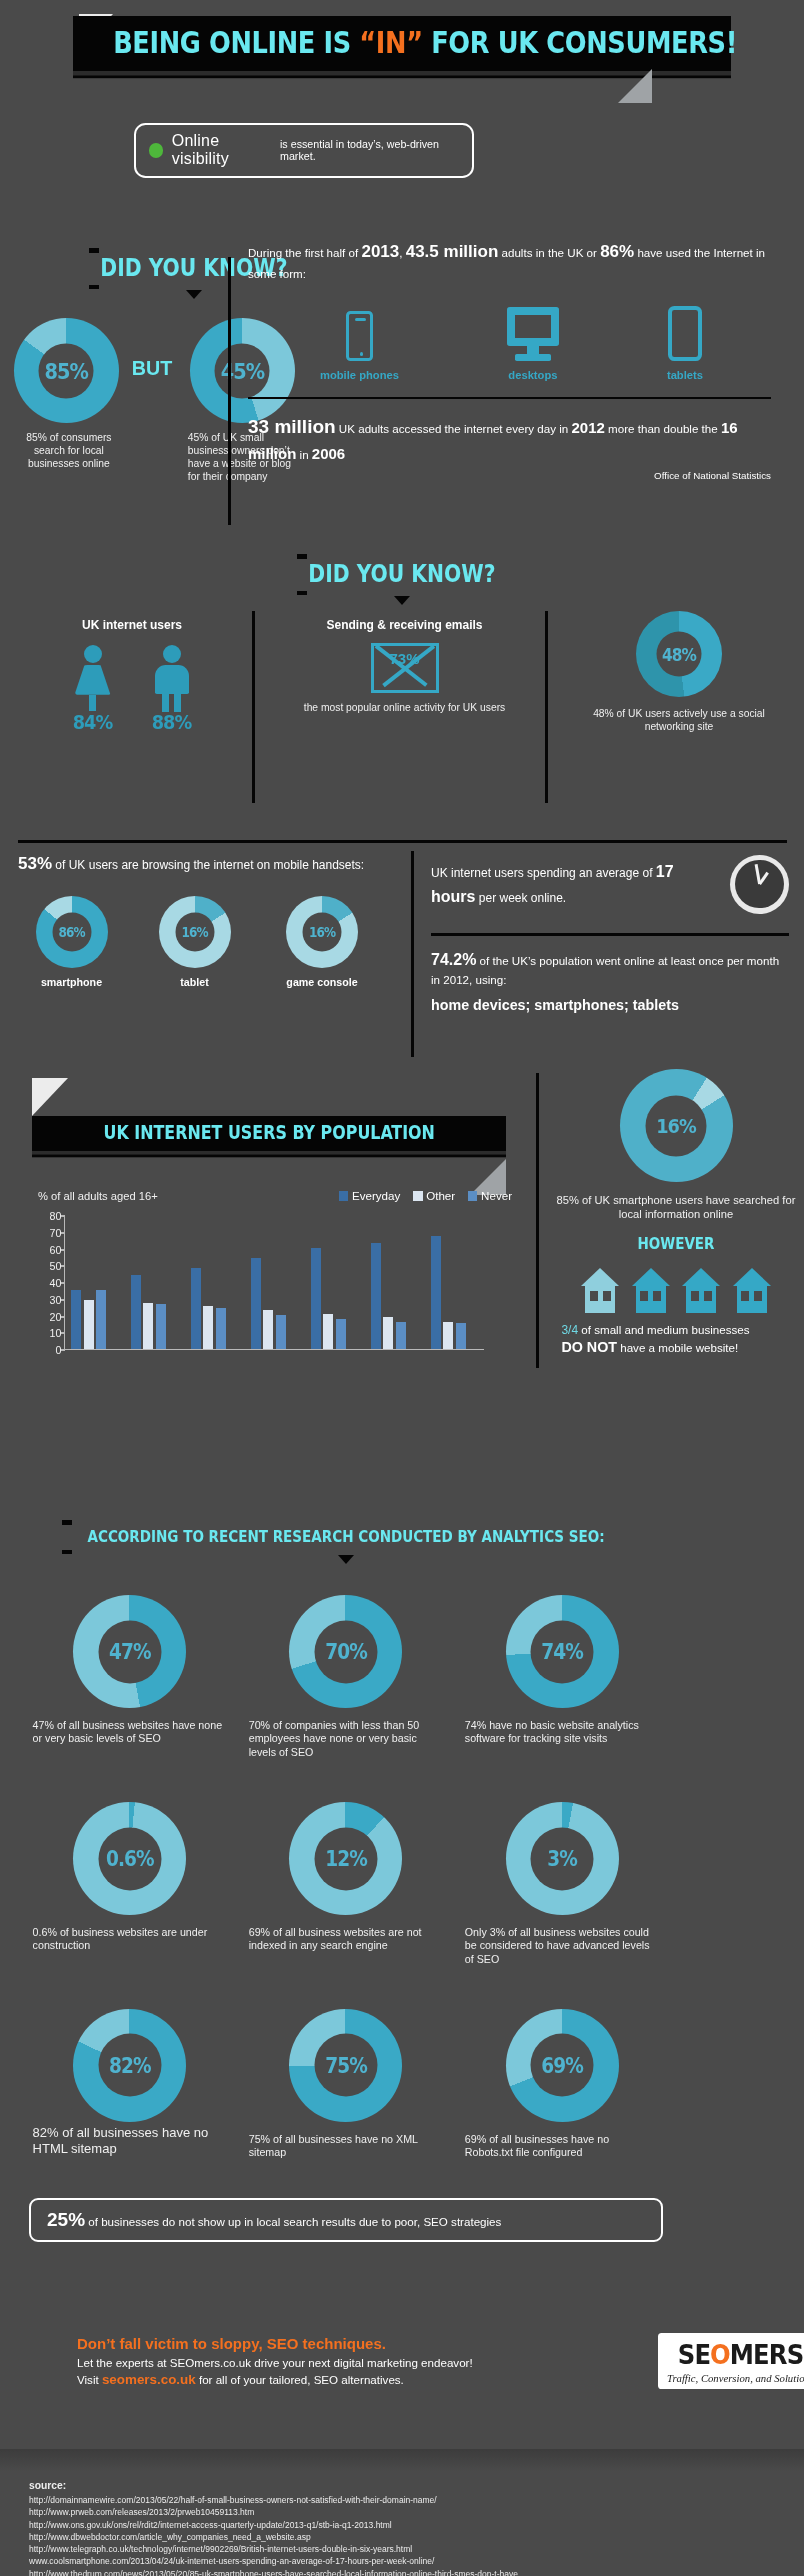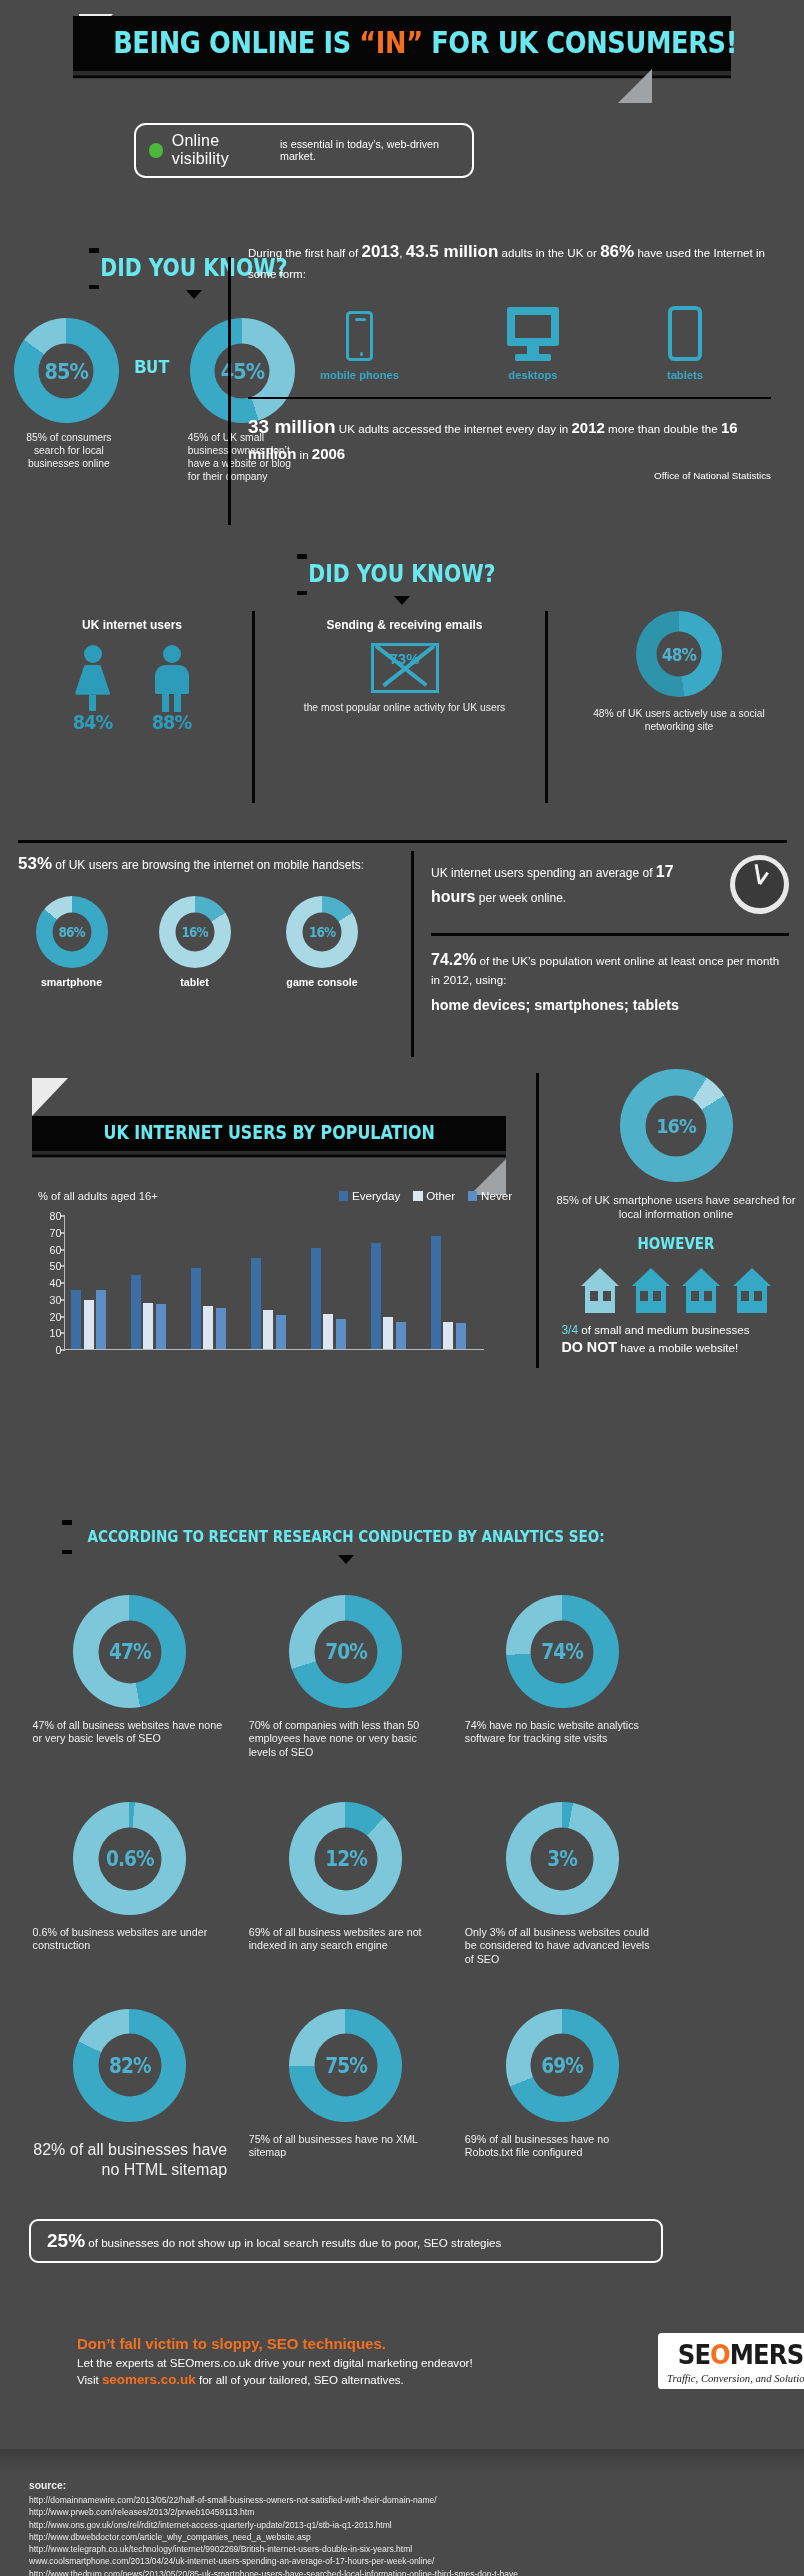--- a/index.html
+++ b/index.html
@@ -208,21 +208,21 @@
       <div style="width:111px; text-align:center;">
         <div class="donut" style="width:105px;height:105px;margin:0 auto;background:conic-gradient(#3aa9c6 0% 85%, #7cc8da 85% 100%);">
           <div class="hole" style="width:55px;height:55px;">
             <span class="val" style="font-size:21.5px;">85%</span>
           </div>
         </div>
         <div class="cap" style="margin-top:9px;text-align:center;padding-left:5.4px;">85% of consumers search for local businesses online</div>
       </div>
 
       <div style="width:50px; padding-top:39px; text-align:center;">
-        <span style="font-family:Liberation Mono, monospace;font-weight:bold;font-size:19.7px;color:#6ae8f0;">BUT</span>
+        <span style="font-family:Liberation Sans, sans-serif;font-weight:bold;font-size:19.7px;color:#6ae8f0;">BUT</span>
       </div>
 
       <div style="width:120px; text-align:center;">
         <div class="donut" style="width:105px;height:105px;margin:0 auto;background:conic-gradient(#7cc8da 0% 45%, #3aa9c6 45% 100%);">
           <div class="hole" style="width:55px;height:55px;">
             <span class="val" style="font-size:21.5px;">45%</span>
           </div>
         </div>
         <div class="cap" style="margin-top:9px;text-align:left;padding-left:5.4px;">45% of UK small business owners don’t have a website or blog for their company</div>
       </div>
@@ -548,21 +548,21 @@
             </div>
           </div>
           <div class="cap" style="margin-top:10.7px;text-align:left;padding:0 3.6px;font-size:10.7px;">Only 3% of all business websites could be considered to have advanced levels of SEO</div>
         </div>
         <div style="text-align: center;">
           <div class="donut" style="width:113px;height:113px;margin:0 auto;background:conic-gradient(#3aa9c6 0% 82%, #7cc8da 82% 100%);">
             <div class="hole" style="width:63px;height:63px;">
               <span class="val" style="font-size:20.6px;">82%</span>
             </div>
           </div>
-          <div class="cap" style="margin-top:18px;text-align:right;padding:0 3.6px;font-size:16px;">82% of all businesses have no HTML sitemap</div>
+          <div class="cap" style="margin-top:3px;text-align:left;padding:0 3.6px;font-size:13px;">82% of all businesses have no HTML sitemap</div>
         </div>
         <div style="text-align: center;">
           <div class="donut" style="width:113px;height:113px;margin:0 auto;background:conic-gradient(#3aa9c6 0% 75%, #7cc8da 75% 100%);">
             <div class="hole" style="width:63px;height:63px;">
               <span class="val" style="font-size:20.6px;">75%</span>
             </div>
           </div>
           <div class="cap" style="margin-top:10.7px;text-align:left;padding:0 3.6px;font-size:10.7px;">75% of all businesses have no XML sitemap</div>
         </div>
         <div style="text-align: center;">

